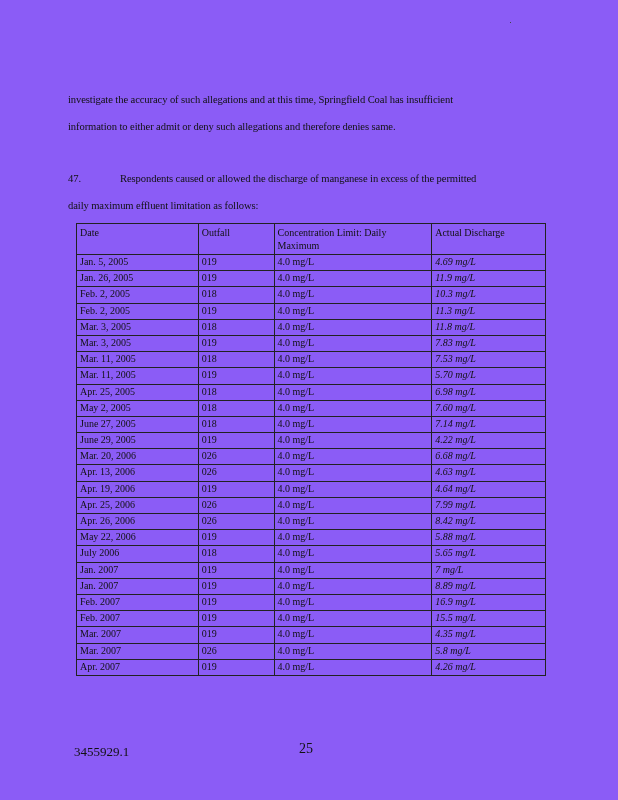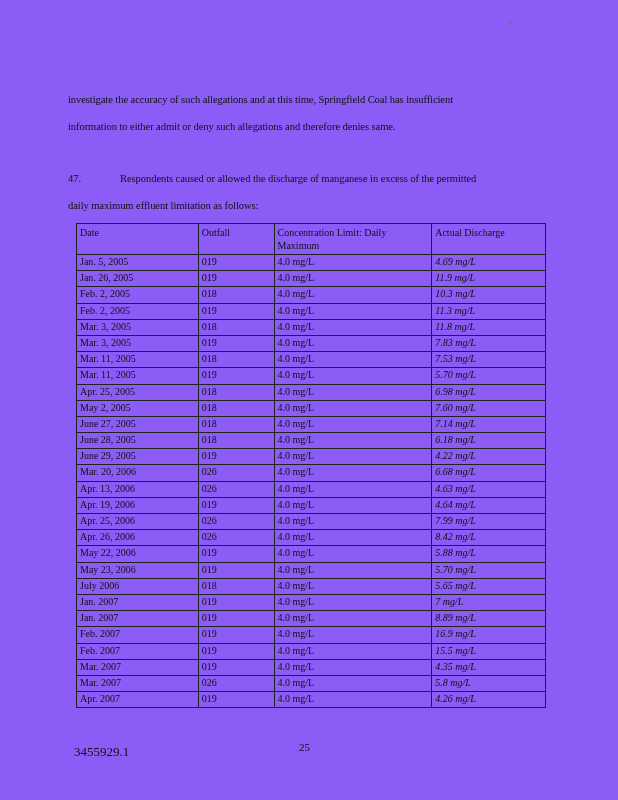--- a/index.html
+++ b/index.html
@@ -14,21 +14,21 @@
     .num { display: inline-block; width: 52px; }
     .dot { position: absolute; left: 510px; top: 22px; width: 1px; height: 1px; background: #444; }
 
     table.disc { position: absolute; left: 76px; top: 223px; width: 470px; border-collapse: collapse; font-size: 10px; }
     table.disc td, table.disc th { border: 1px solid #222; padding: 0 3px; height: 15.2px; line-height: 14px; vertical-align: top; text-align: left; font-weight: normal; }
     table.disc th { font-weight: normal; height: 28px; line-height: 13px; padding-top: 2px; }
     col.c1 { width: 122px; } col.c2 { width: 76px; } col.c3 { width: 158px; } col.c4 { width: 114px; }
     td.actual { font-style: italic; }
     td.conc { padding-left: 8px; }
     .footer-id { position: absolute; left: 74px; top: 744px; font-size: 13px; }
-    .footer-page { position: absolute; left: 299px; top: 741px; font-size: 11px; }
+    .footer-page { position: absolute; left: 299px; top: 741px; font-size: 14px; }
   </style>
 </head>
 <body>
 
 <div class="page">
   <div class="dot"></div>
 
   <div class="para l1">investigate the accuracy of such allegations and at this time, Springfield Coal has insufficient</div>
   <div class="para l2">information to either admit or deny such allegations and therefore denies same.</div>
   <div class="para l3"><span class="num">47.</span><span>Respondents caused or allowed the discharge of manganese in excess of the permitted</span></div>
@@ -110,26 +110,20 @@
           <td class="conc">4.0 mg/L</td>
           <td class="actual">7.60 mg/L</td>
         </tr>
         <tr>
           <td>June 27, 2005</td>
           <td>018</td>
           <td class="conc">4.0 mg/L</td>
           <td class="actual">7.14 mg/L</td>
         </tr>
         <tr>
-          <td>June 28, 2005</td>
-          <td>018</td>
-          <td class="conc">4.0 mg/L</td>
-          <td class="actual">6.18 mg/L</td>
-        </tr>
-        <tr>
           <td>June 29, 2005</td>
           <td>019</td>
           <td class="conc">4.0 mg/L</td>
           <td class="actual">4.22 mg/L</td>
         </tr>
         <tr>
           <td>Mar. 20, 2006</td>
           <td>026</td>
           <td class="conc">4.0 mg/L</td>
           <td class="actual">6.68 mg/L</td>
@@ -156,26 +150,20 @@
           <td>Apr. 26, 2006</td>
           <td>026</td>
           <td class="conc">4.0 mg/L</td>
           <td class="actual">8.42 mg/L</td>
         </tr>
         <tr>
           <td>May 22, 2006</td>
           <td>019</td>
           <td class="conc">4.0 mg/L</td>
           <td class="actual">5.88 mg/L</td>
-        </tr>
-        <tr>
-          <td>May 23, 2006</td>
-          <td>019</td>
-          <td class="conc">4.0 mg/L</td>
-          <td class="actual">5.70 mg/L</td>
         </tr>
         <tr>
           <td>July 2006</td>
           <td>018</td>
           <td class="conc">4.0 mg/L</td>
           <td class="actual">5.65 mg/L</td>
         </tr>
         <tr>
           <td>Jan. 2007</td>
           <td>019</td>

